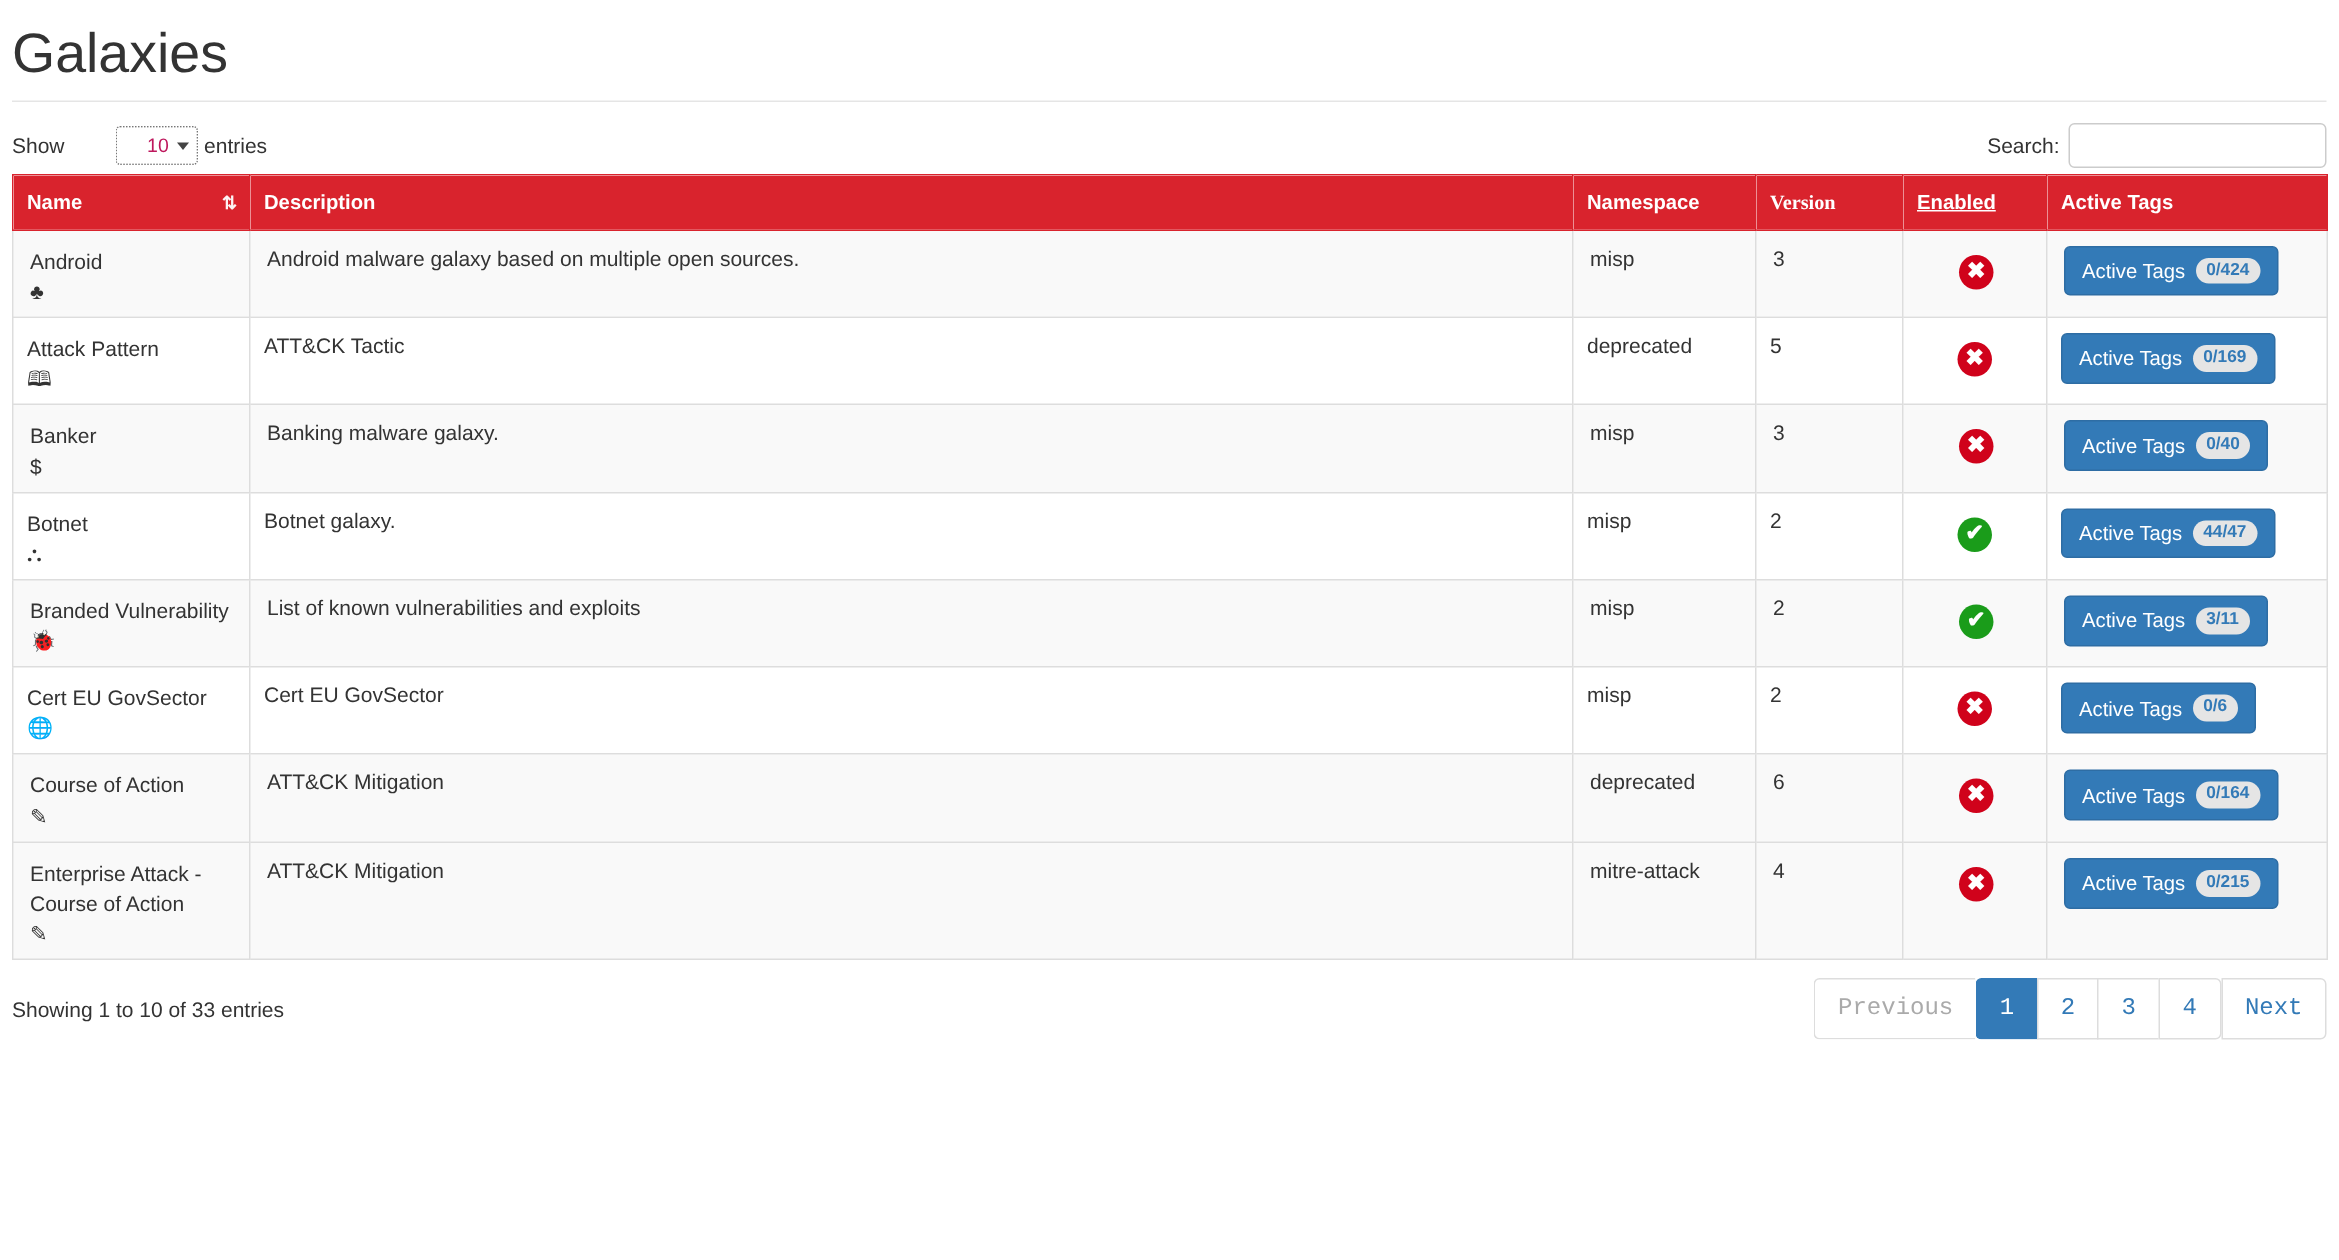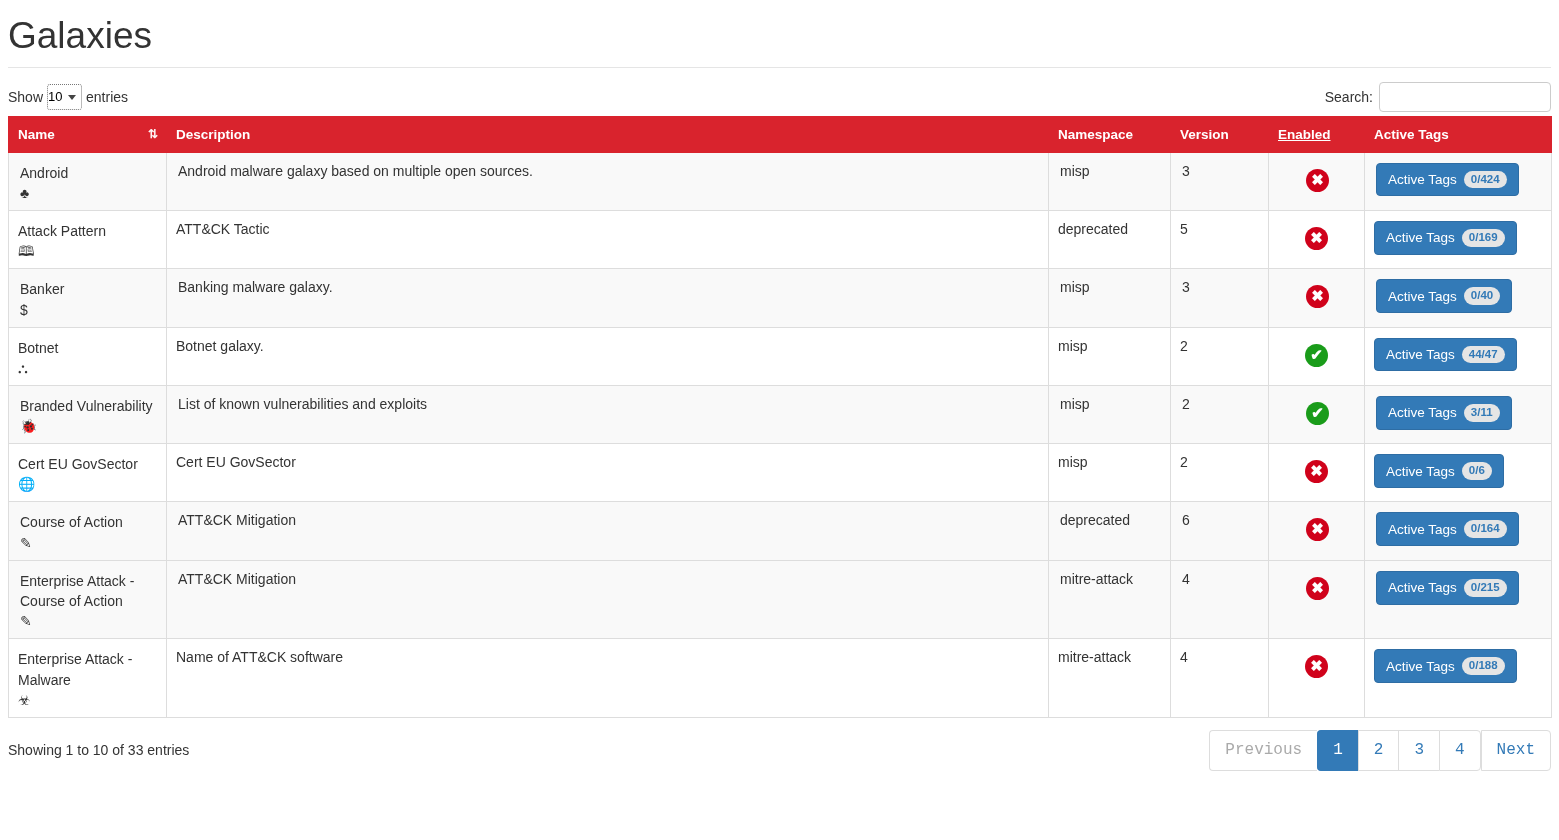--- a/index.html
+++ b/index.html
@@ -38,29 +38,30 @@
   .length-control {
     font-size: 14px;
     color: #333;
     display: flex;
     align-items: center;
     gap: 4px;
   }
   .length-select {
     font-family: "Liberation Sans", sans-serif;
     font-size: 13px;
-    padding: 2px 18px 2px 0;
+    padding: 2px 18px 2px 20px;
     height: 26px;
     border: 1px dotted #777;
     border-radius: 3px;
     background: #fff;
-    color: #000000;
+    color: #be185d;
     appearance: none;
     -webkit-appearance: none;
     position: relative;
+    margin-left: 30px;
   }
   .select-wrap { position: relative; display: inline-block; }
   .select-wrap::after {
     content: "";
     position: absolute;
     right: 6px;
     top: 11px;
     width: 0; height: 0;
     border-left: 4px solid transparent;
     border-right: 4px solid transparent;
@@ -106,21 +107,21 @@
     right: 9px;
     top: 50%;
     transform: translateY(-50%);
     font-size: 12px;
     opacity: 0.95;
     letter-spacing: -1px;
   }
   .col-name { width: 158px; margin-top: 22px; }
   .col-desc { width: 882px; }
   .col-ns { width: 122px; }
-  .col-ver { width: 98px; }
+  .col-ver { width: 98px; font-family: Liberation Serif, serif; }
   .col-en { width: 96px; text-decoration: underline; }
   .col-tags { width: 187px; }
   table.galaxy-table tbody td {
     border: 1px solid #ddd;
     padding: 10px 9px;
     vertical-align: top;
     color: #333;
     font-size: 14px;
   }
   tbody tr.odd td { background: #f9f9f9; padding-left: 11px; }
@@ -353,34 +354,20 @@
           </td>
           <td>ATT&amp;CK Mitigation</td>
           <td>mitre-attack</td>
           <td>4</td>
           <td class="cell-enabled"><span class="status-badge no"><span class="glyph">✖</span></span></td>
           <td class="cell-tags"><button class="tag-btn">
               <span>Active Tags</span>
               <span class="tag-count">0/215</span>
             </button></td>
         </tr>
-        <tr class="even">
-          <td>
-            <div class="row-name">Enterprise Attack - Malware</div>
-            <span class="row-glyph">☣</span>
-          </td>
-          <td>Name of ATT&amp;CK software</td>
-          <td>mitre-attack</td>
-          <td>4</td>
-          <td class="cell-enabled"><span class="status-badge no"><span class="glyph">✖</span></span></td>
-          <td class="cell-tags"><button class="tag-btn">
-              <span>Active Tags</span>
-              <span class="tag-count">0/188</span>
-            </button></td>
-        </tr>
       </tbody>
   </table>
 
   <div class="footer-row">
     <div class="footer-info">Showing 1 to 10 of 33 entries</div>
     <div class="pagination">
       <button class="page-btn disabled">Previous</button>
       <span id="page-numbers"><button class="page-btn active">1</button><button class="page-btn">2</button><button class="page-btn">3</button><button class="page-btn">4</button></span>
       <button class="page-btn">Next</button>
     </div>

